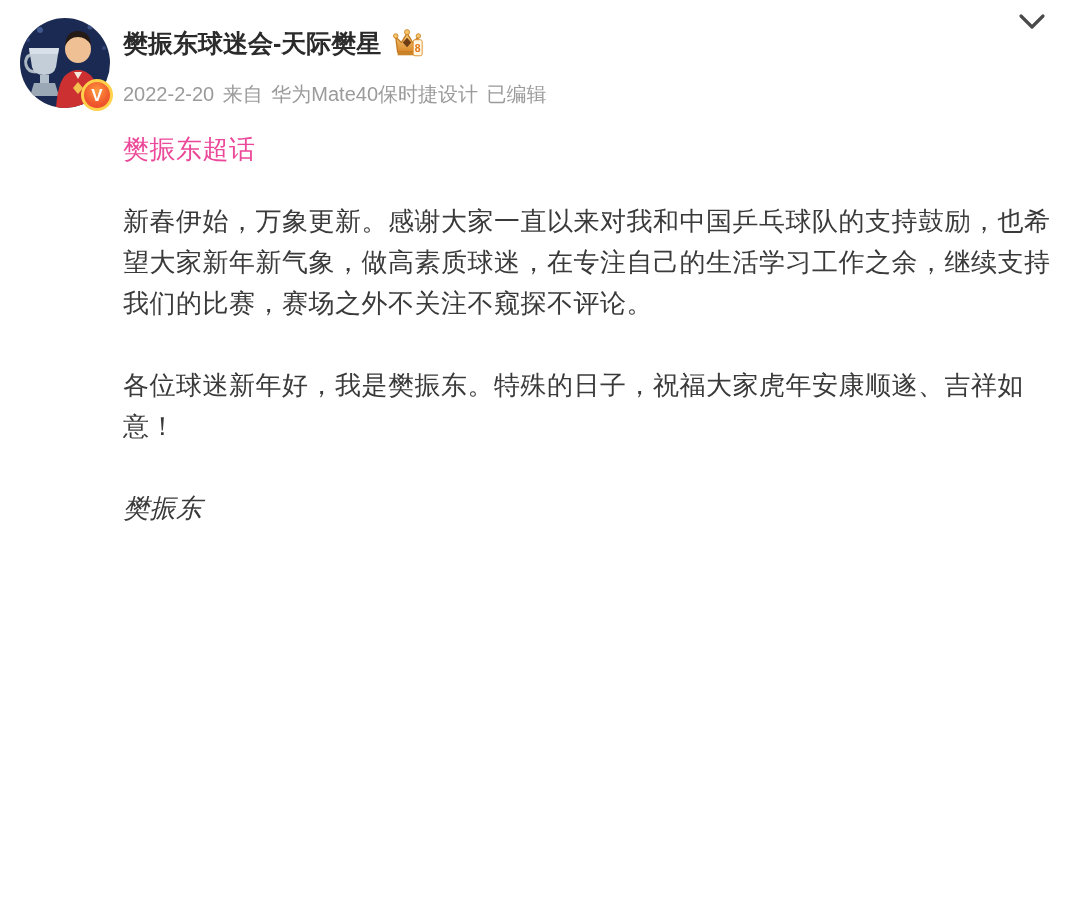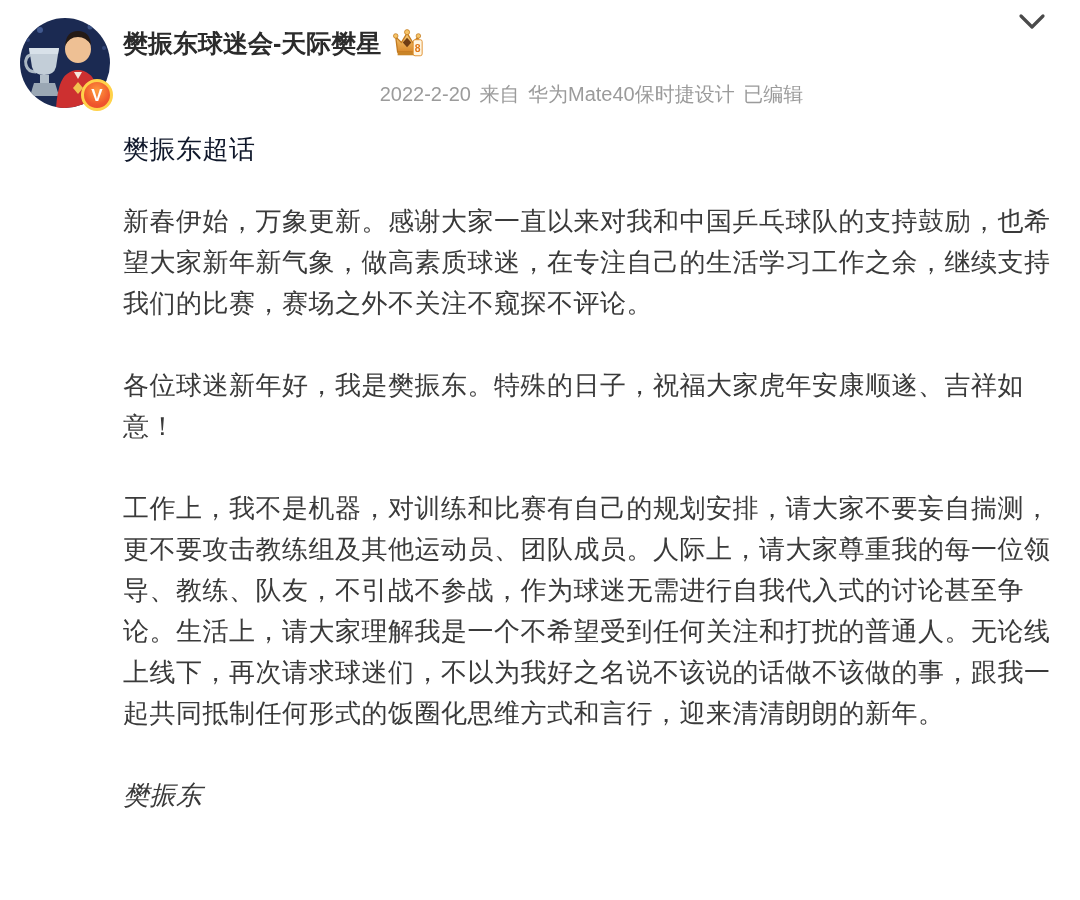--- a/index.html
+++ b/index.html
@@ -57,21 +57,21 @@
     border: 3px solid #ffd24a;
     display: flex;
     align-items: center;
     justify-content: center;
     color: #ffffff;
     font-weight: bold;
     font-size: 17px;
     line-height: 1;
   }
   
-  .header { min-height: 90px; text-align: center; }
+  .header { min-height: 90px; }
   .author-line {
     padding-top: 9px;
     display: flex;
     align-items: center;
   }
   .author {
     font-size: 25px;
     font-weight: 700;
     color: #2b2b2b;
     cursor: pointer;
@@ -91,21 +91,21 @@
   .content {
     margin-top: 21px;
     width: 940px;
     font-size: 26px;
     line-height: 41px;
     color: #3a3a3a;
     letter-spacing: 0.5px;
   }
   .supertopic {
     display: block;
-    color: #0f172a;
+    color: #ec4899;
     text-decoration: none;
     margin-bottom: 31px;
     cursor: pointer;
   }
   .content p { margin: 0 0 41px 0; }
   .content p.signature { margin-bottom: 8px; font-style: italic; }
   .sig-name { display: block; }
 </style>
 </head>
 <body>
@@ -167,21 +167,20 @@
         <span>来自</span>
         <span class="src">华为Mate40保时捷设计</span>
         <span class="edited">已编辑</span>
       </div>
     </div>
 
     <div class="content">
       <a class="supertopic">樊振东超话</a>
       <p>新春伊始，万象更新。感谢大家一直以来对我和中国乒乓球队的支持鼓励，也希望大家新年新气象，做高素质球迷，在专注自己的生活学习工作之余，继续支持我们的比赛，赛场之外不关注不窥探不评论。</p>
       <p>各位球迷新年好，我是樊振东。特殊的日子，祝福大家虎年安康顺遂、吉祥如意！</p>
-      <p>工作上，我不是机器，对训练和比赛有自己的规划安排，请大家不要妄自揣测，更不要攻击教练组及其他运动员、团队成员。人际上，请大家尊重我的每一位领导、教练、队友，不引战不参战，作为球迷无需进行自我代入式的讨论甚至争论。生活上，请大家理解我是一个不希望受到任何关注和打扰的普通人。无论线上线下，再次请求球迷们，不以为我好之名说不该说的话做不该做的事，跟我一起共同抵制任何形式的饭圈化思维方式和言行，迎来清清朗朗的新年。</p>
       <p class="signature">
         <span class="sig-name">樊振东</span>
 
       </p>
     </div>
 
   </div>
 </div>
 
 </body></html>

